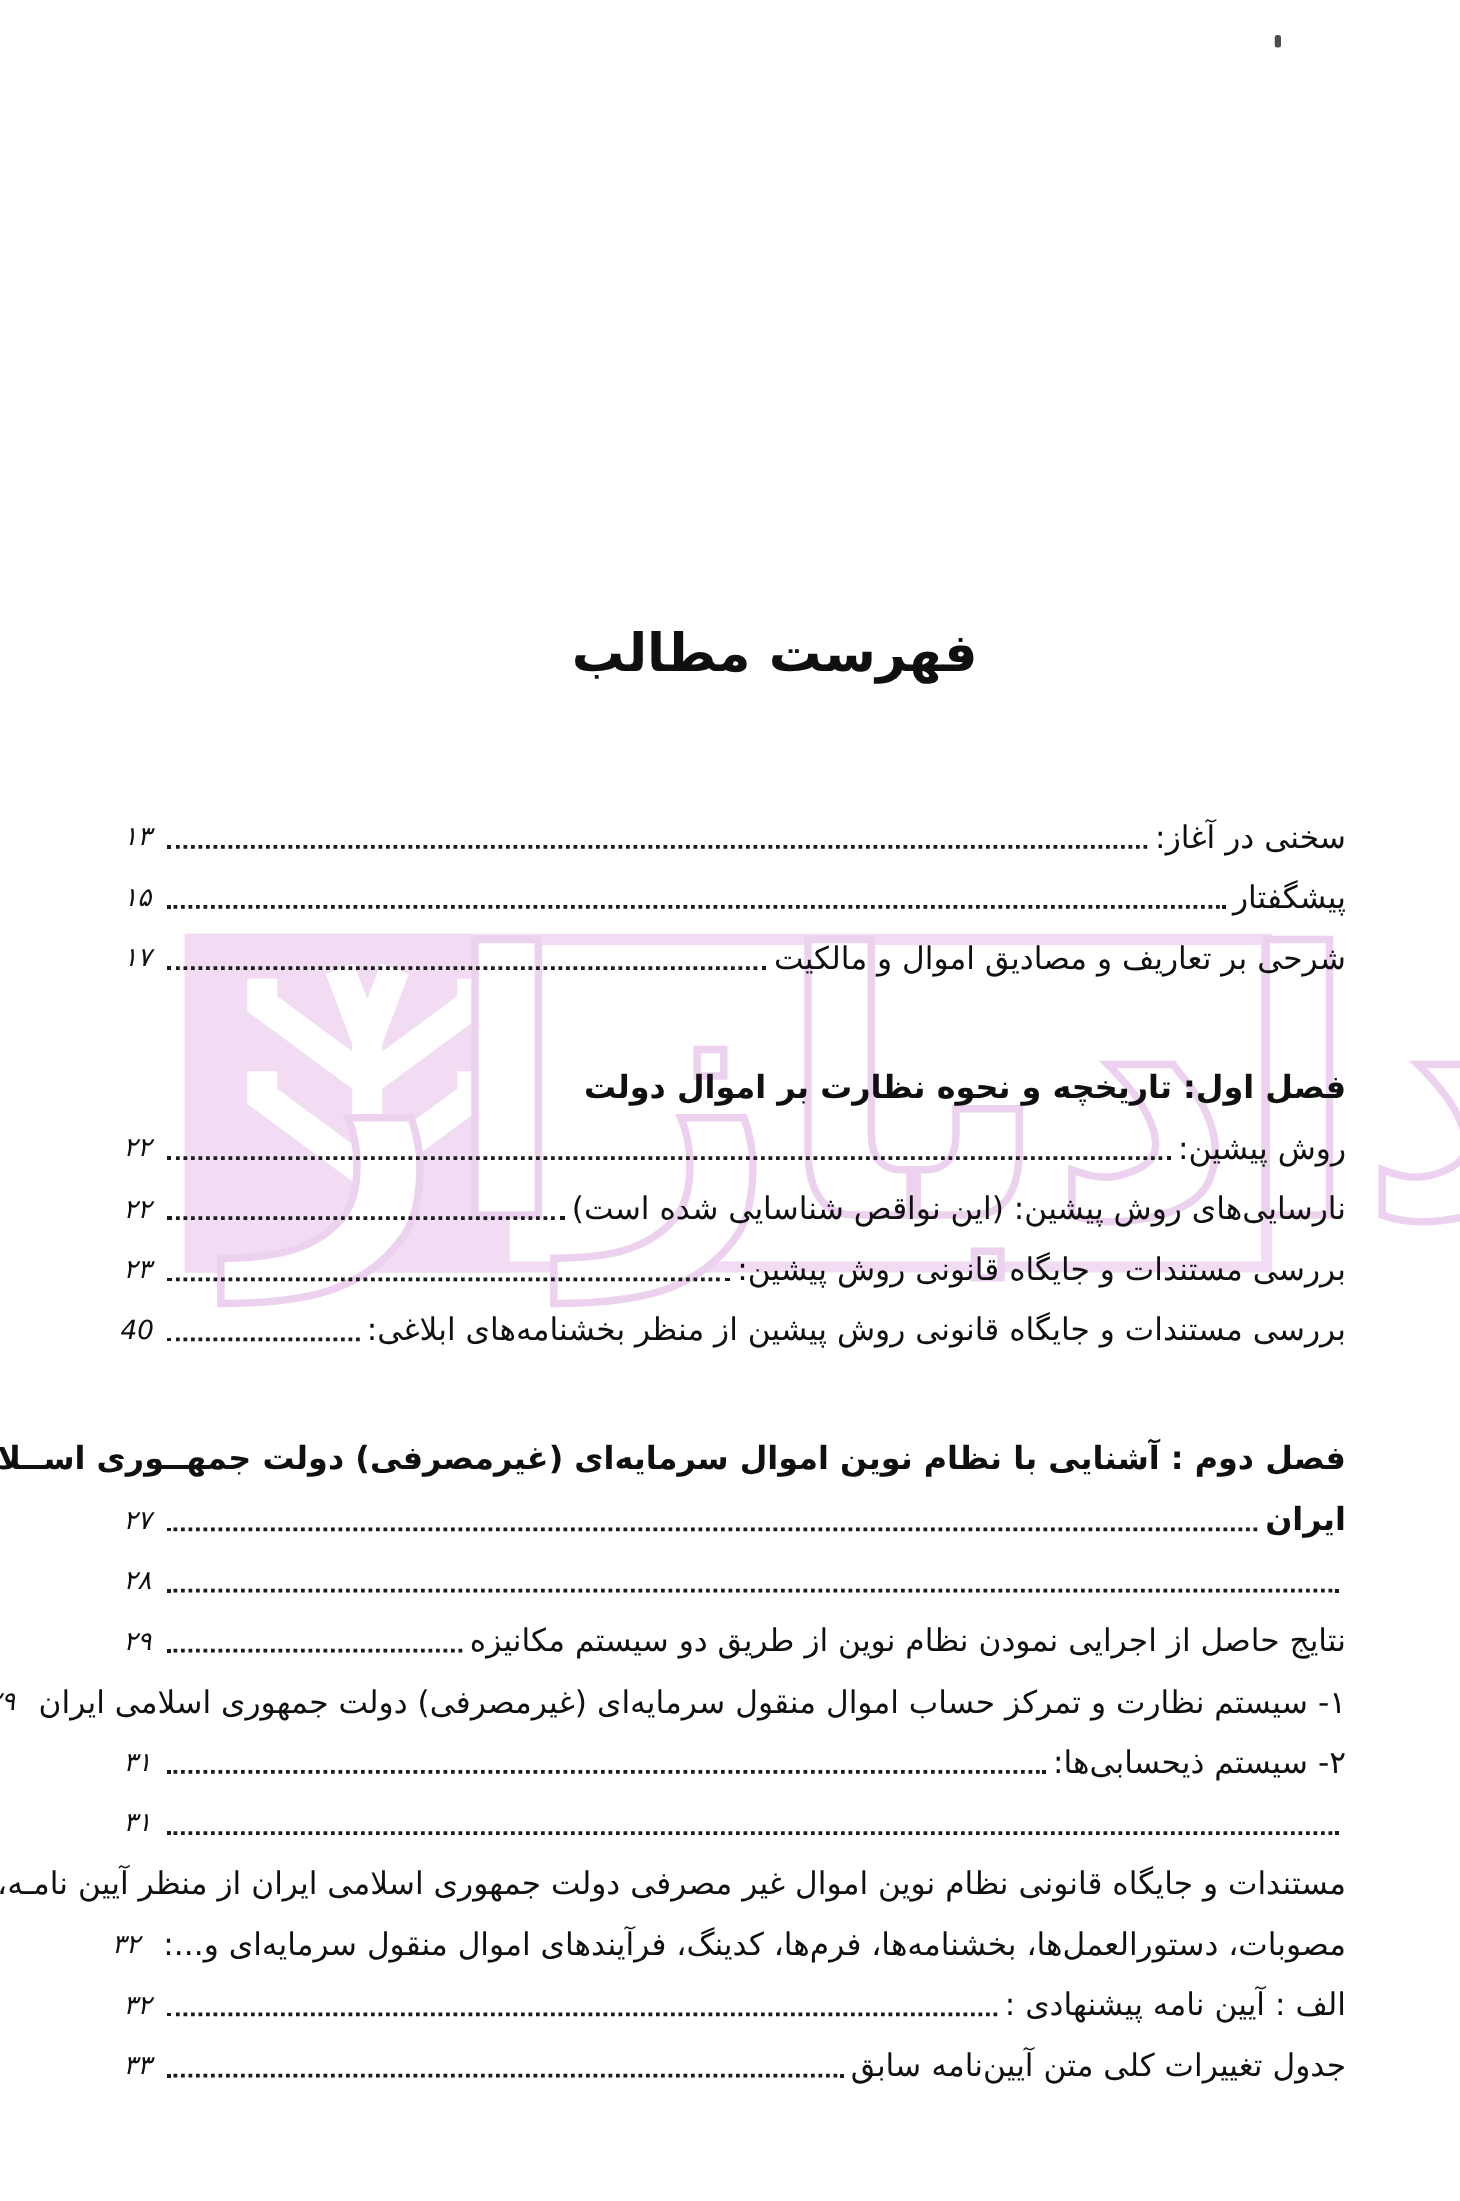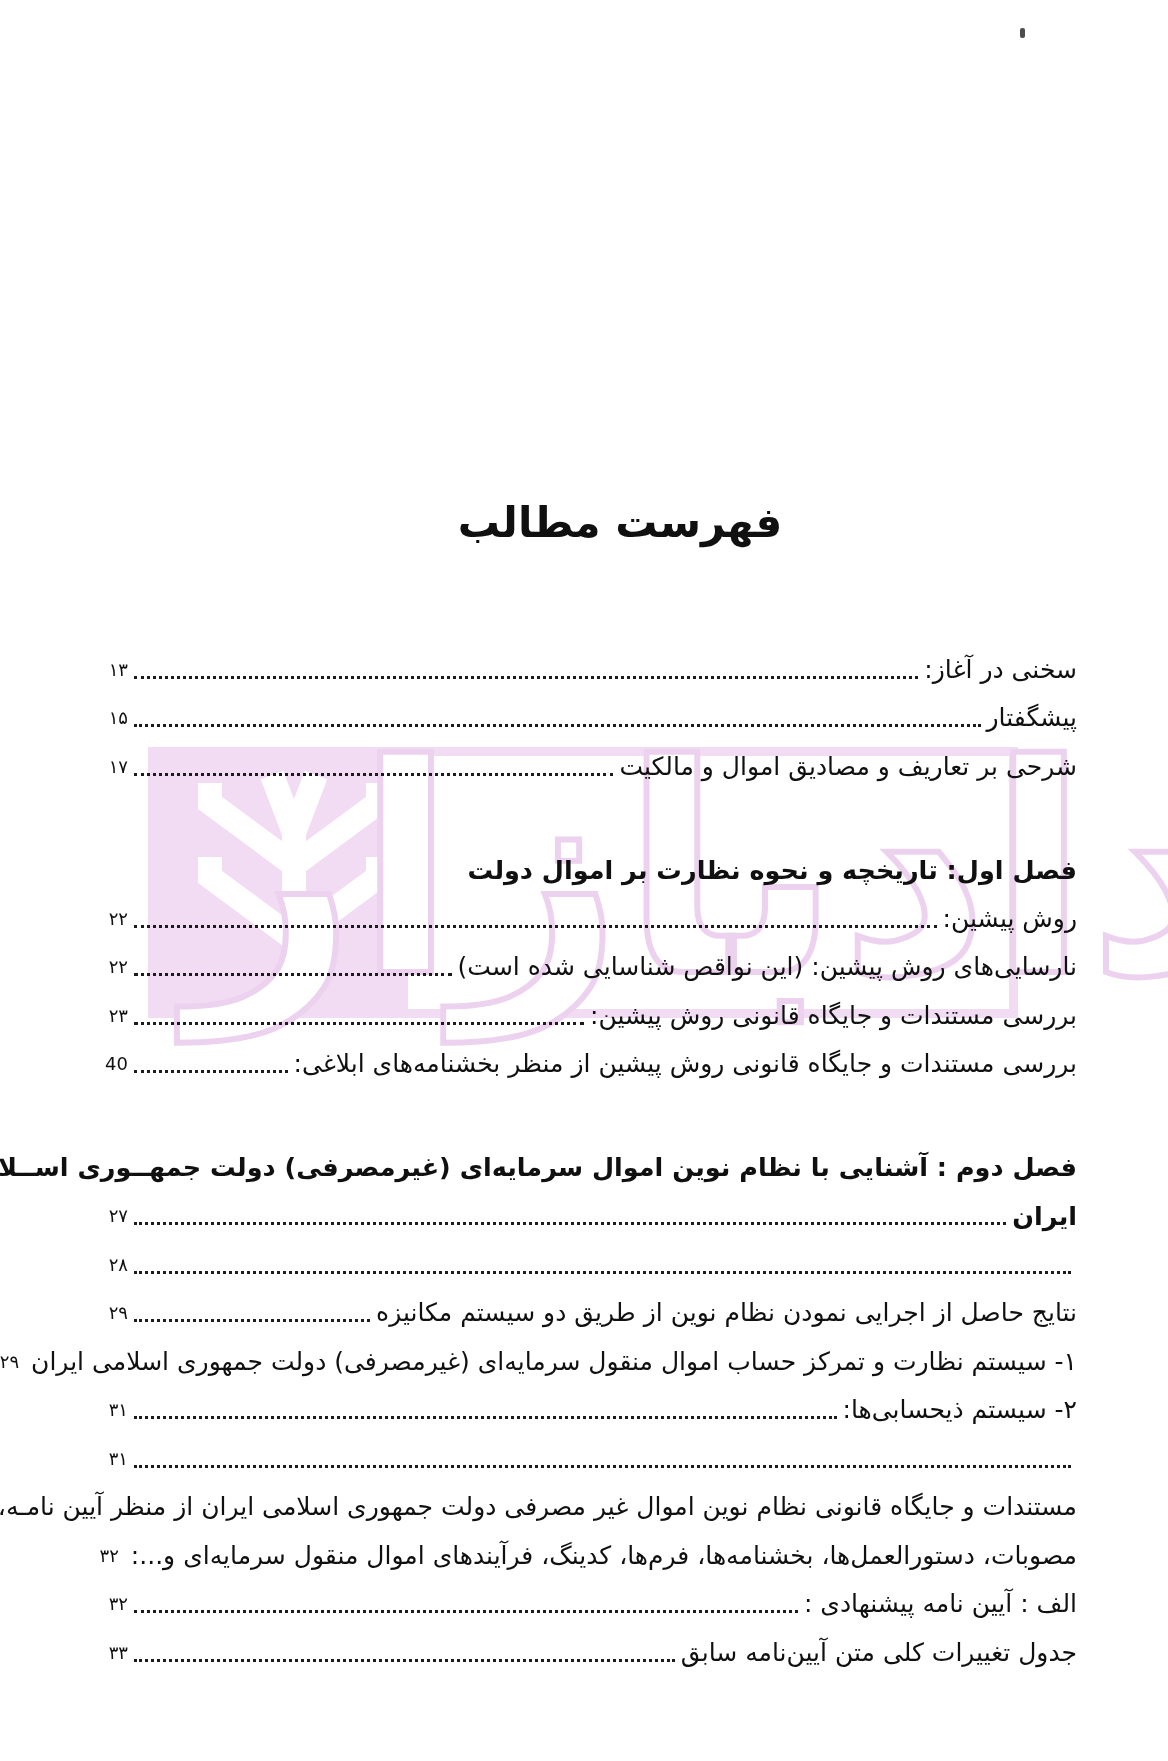--- a/index.html
+++ b/index.html
@@ -50,21 +50,21 @@
   .toc-row.heading .label,
   .toc-row.heading-cont .label{
     font-size:25.5px;font-weight:bold;
   }
   .toc-row .dots{
     flex:1 1 auto;min-width:0;
     border-bottom:3.2px dotted var(--dots,#1b1b1b);
     align-self:flex-end;margin:0 6px 15px 6px;
   }
   .toc-row .pg{
-    font-size:18px;min-width:36px;text-align:right;flex:0 0 auto;
+    font-size:21px;min-width:36px;text-align:center;flex:0 0 auto;font-style:italic;
   }
 </style>
 </head>
 <body>
 
 <div class="wm-banner"></div>
 
 <div class="wm-block">
   <svg width="260" height="271" viewBox="0 0 260 271">
     <g stroke="#ffffff" stroke-width="24" fill="none" stroke-linecap="butt" stroke-linejoin="miter">

